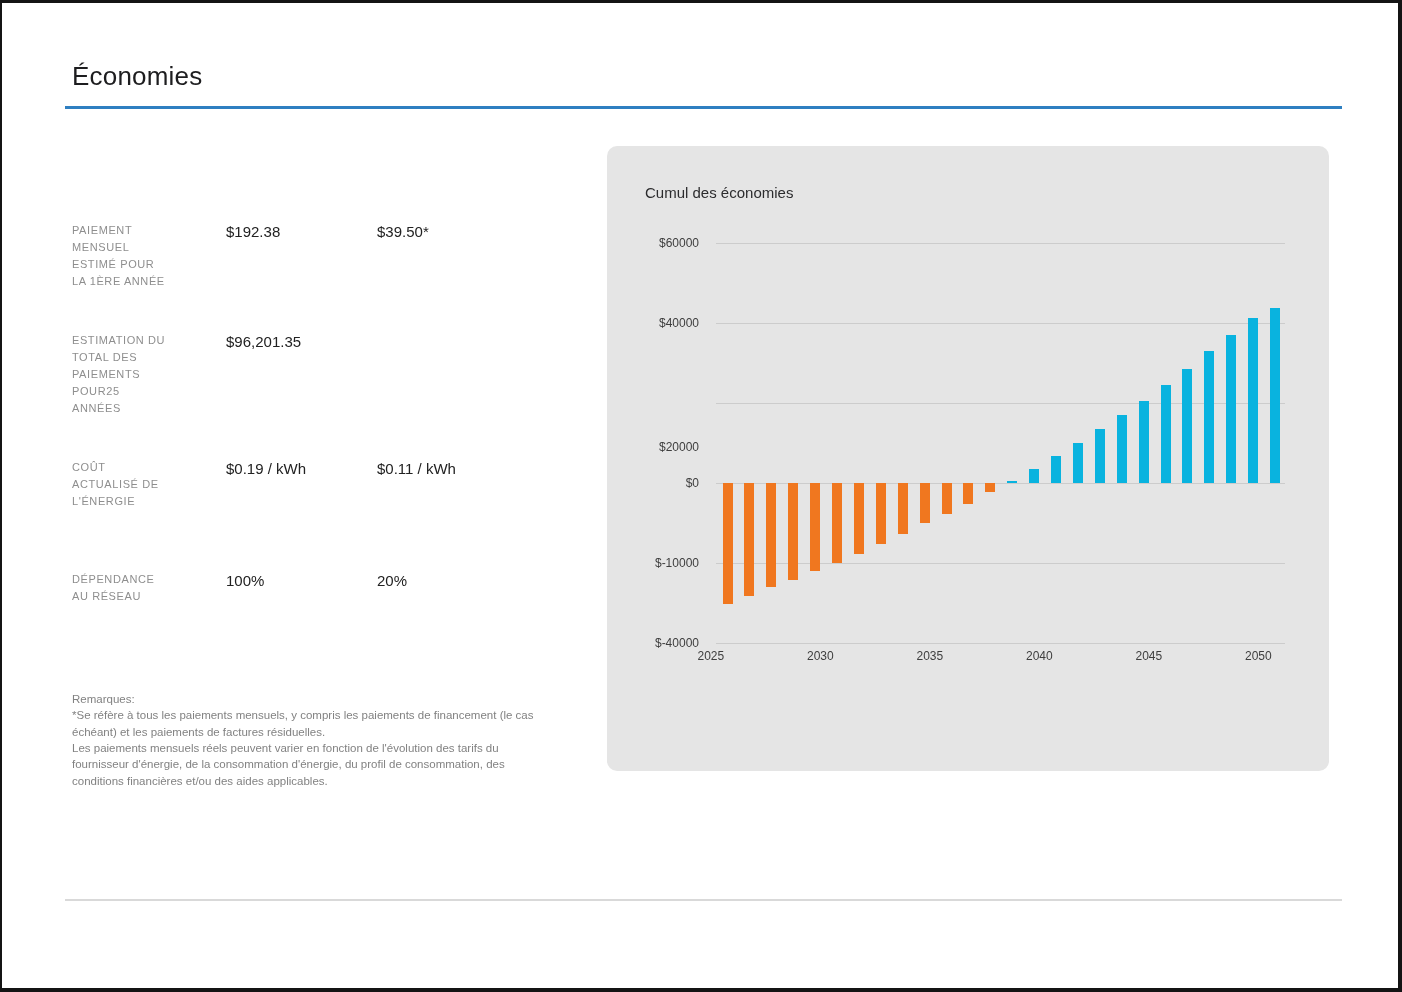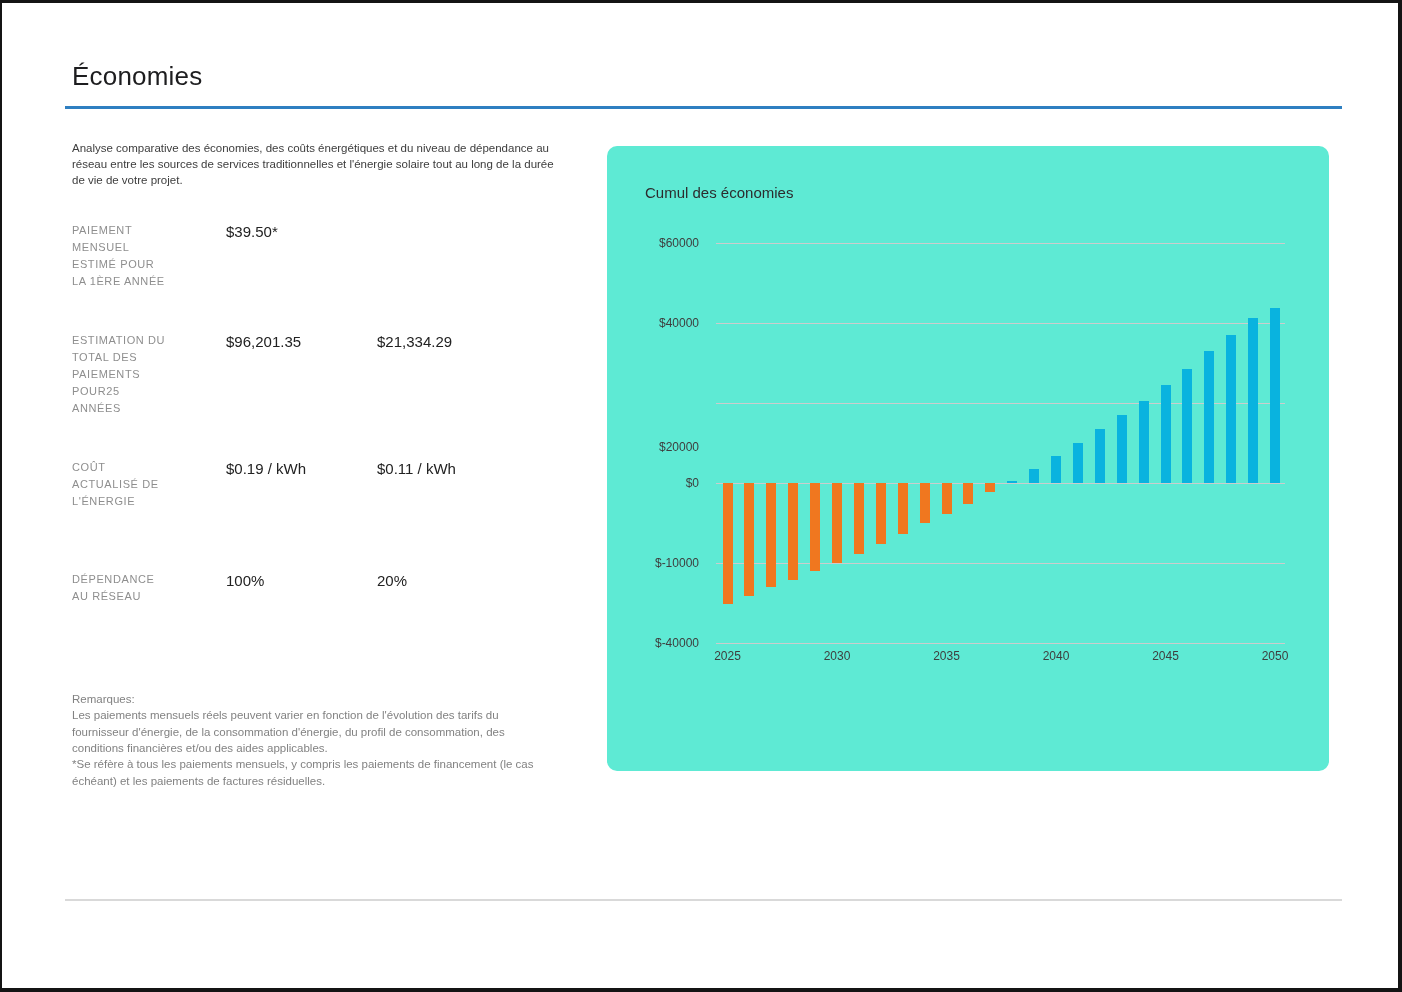--- a/index.html
+++ b/index.html
@@ -42,34 +42,34 @@
   }
   .row-val{font-size:15px;color:#222;line-height:19px;}
   
   .notes{
     position:absolute;left:70px;top:688px;width:486px;
     font-size:11.5px;line-height:1.42;color:#828282;
   }
   
   .chart-panel{
     position:absolute;left:605px;top:143px;width:722px;height:625px;
-    background:#5eead4;border-radius:10px;
+    background:#e5e5e5;border-radius:10px;
   }
   .chart-title{
     position:absolute;left:38px;top:38px;
     font-size:15px;color:#2c2c2e;
   }
   #plot{position:absolute;left:0;top:0;width:722px;height:741px;}
   .gridline{position:absolute;height:1px;background:#cccccc;}
   .ytick{
     position:absolute;width:84px;text-align:right;
     font-size:12px;color:#3e3e3e;
   }
   .xtick{
-    position:absolute;width:60px;text-align:center;
+    position:absolute;width:60px;text-align:left;
     font-size:12px;color:#3e3e3e;
   }
   .bar{position:absolute;}
   
   .footer-rule{
     position:absolute;left:63px;top:896px;width:1277px;height:2px;background:#d9d9d9;
   }
   .footer{
     position:absolute;left:70px;top:906px;width:1263px;
     display:flex;justify-content:space-between;align-items:center;
@@ -81,62 +81,61 @@
   .page-num{font-weight:700;color:#5f5f5f;font-size:12px;}
 </style>
 </head>
 <body>
 
 <div class="page">
 
   <h1 class="page-title">Économies</h1>
   <div class="title-rule"></div>
 
-  <p class="intro">Analyse comparative des économies, des coûts énergétiques et du niveau de dépendance au réseau entre les sources de services traditionnelles et l'énergie solaire tout au long de la durée de vie de votre projet.</p>
 
   <div class="comp-table">
 
     <div class="comp-row">
       <div class="row-label">PAIEMENT
 MENSUEL
 ESTIMÉ POUR
 LA 1ÈRE ANNÉE</div>
+      <div class="row-val">$192.38</div>
       <div class="row-val">$39.50*</div>
     </div>
 
     <div class="comp-row">
       <div class="row-label">ESTIMATION DU
 TOTAL DES
 PAIEMENTS
 POUR25
 ANNÉES</div>
       <div class="row-val">$96,201.35</div>
-      <div class="row-val">$21,334.29</div>
     </div>
 
     <div class="comp-row" style="margin-bottom:61px;">
       <div class="row-label">COÛT
 ACTUALISÉ DE
 L'ÉNERGIE</div>
       <div class="row-val">$0.19 / kWh</div>
       <div class="row-val">$0.11 / kWh</div>
     </div>
 
     <div class="comp-row last">
       <div class="row-label">DÉPENDANCE
 AU RÉSEAU</div>
       <div class="row-val">100%</div>
       <div class="row-val">20%</div>
     </div>
   </div>
 
   <div class="notes">
     <div>Remarques:</div>
+    <div>*Se réfère à tous les paiements mensuels, y compris les paiements de financement (le cas échéant) et les paiements de factures résiduelles.</div>
     <div>Les paiements mensuels réels peuvent varier en fonction de l'évolution des tarifs du fournisseur d'énergie, de la consommation d'énergie, du profil de consommation, des conditions financières et/ou des aides applicables.</div>
-    <div>*Se réfère à tous les paiements mensuels, y compris les paiements de financement (le cas échéant) et les paiements de factures résiduelles.</div>
   </div>
 
   <div class="chart-panel">
     <div class="chart-title">Cumul des économies</div>
     <div id="plot">
         <div class="gridline" style="left: 109px; top: 96.5px; width: 569px; background: rgb(204, 204, 204);"></div>
         <div class="ytick" style="left: 8px; top: 90px;">$60000</div>
         <div class="gridline" style="left: 109px; top: 176.5px; width: 569px; background: rgb(204, 204, 204);"></div>
         <div class="ytick" style="left: 8px; top: 170px;">$40000</div>
         <div class="gridline" style="left: 109px; top: 256.5px; width: 569px; background: rgb(204, 204, 204);"></div>

